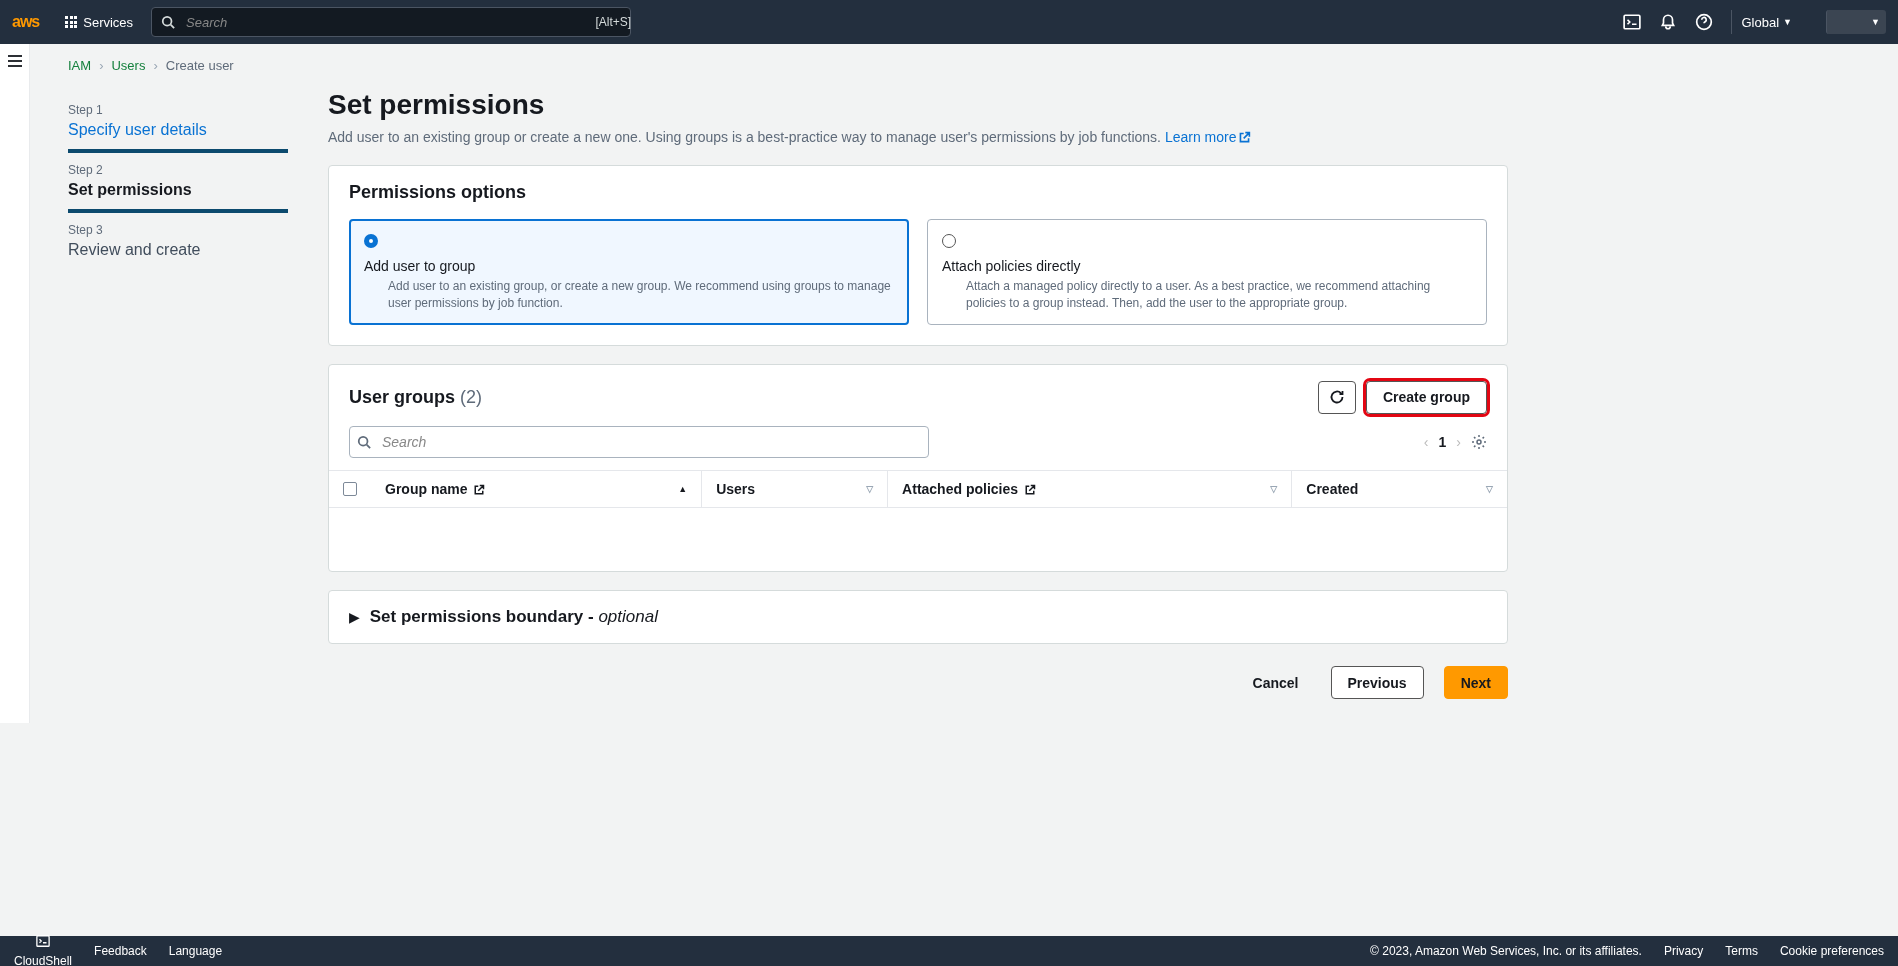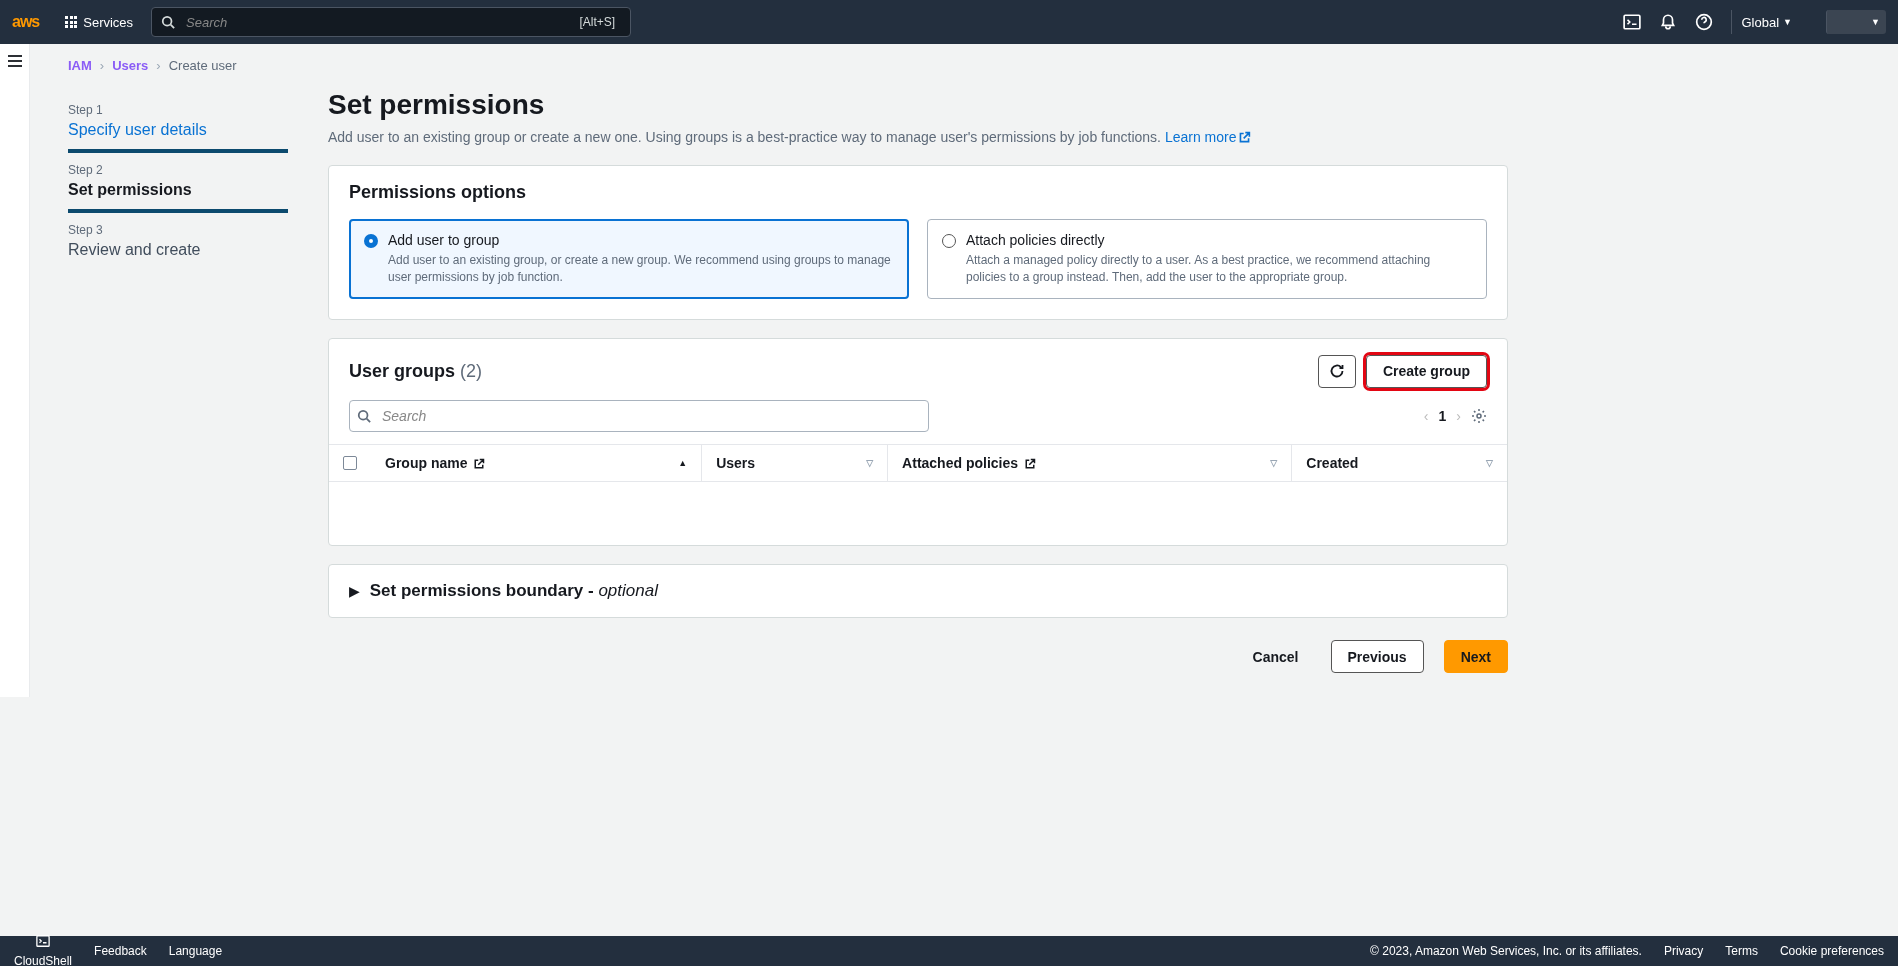--- a/index.html
+++ b/index.html
@@ -8,36 +8,36 @@
 
 .topnav { background: #232f3e; height: 44px; display: flex; align-items: center; padding: 0 12px; color: #fff; }
 .aws-logo { font-weight: bold; color: #ff9900; font-size: 16px; margin-right: 16px; letter-spacing: -1px; }
 .services-btn { display: flex; align-items: center; gap: 6px; color: #fff; font-size: 13px; cursor: pointer; padding: 0 10px; }
 .grid-icon { display: inline-grid; grid-template-columns: repeat(3,3px); grid-template-rows: repeat(3,3px); gap: 1.5px; }
 .grid-icon span { background: #fff; }
 .search-wrap { flex: 0 0 480px; position: relative; margin-left: 8px; }
 .search-wrap input { width: 100%; height: 30px; background: #131a22; border: 1px solid #4b5563; border-radius: 4px; padding: 0 60px 0 34px; color: #fff; font-size: 13px; }
 .search-wrap input::placeholder { color: #888; font-style: italic; }
 .search-icon-svg { position: absolute; left: 10px; top: 50%; transform: translateY(-50%); color: #d5dbdb; }
-.search-shortcut { position: absolute; right: 16px; top: 50%; transform: translateY(-50%); color: #d5dbdb; font-size: 12px; }
+.search-shortcut { position: absolute; right: 0; top: 50%; transform: translateY(-50%); color: #d5dbdb; font-size: 12px; }
 .topnav-spacer { flex: 1; }
 .topnav-right { display: flex; align-items: center; gap: 18px; }
 .topnav-icon { color: #fff; cursor: pointer; }
 .region-btn { color: #fff; font-size: 13px; display: flex; align-items: center; gap: 4px; cursor: pointer; padding: 0 10px; border-left: 1px solid #4b5563; height: 24px; }
 .account-btn { background: #3b4552; height: 24px; width: 60px; border-radius: 3px; cursor: pointer; border-left: 1px solid #4b5563; margin-left: 6px; display:flex; align-items:center; justify-content:flex-end; padding-right:6px; color:#fff; font-size:10px;}
 
 
 .page { display: flex; }
 .left-rail { width: 30px; background: #fff; border-right: 1px solid #e9ebed; padding-top: 10px; display: flex; justify-content: center; }
 .hamburger { cursor: pointer; }
 .content-wrap { flex: 1; padding: 0; }
 
 
 .breadcrumb { padding: 14px 24px 6px 38px; font-size: 13px; color: #5f6b7a; display: flex; align-items: center; gap: 8px; }
-.breadcrumb a { color: #8b5cf6; text-decoration: none; font-weight: bold; }
+.breadcrumb a { color: #15803d; text-decoration: none; }
 .breadcrumb .sep { color: #9aa7b5; }
 
 
 .main-row { display: flex; padding: 0 24px 0 38px; gap: 40px; }
 .steps-col { width: 220px; padding-top: 14px; }
 .step { padding: 10px 0; border-bottom: 4px solid #0c4a6e; }
 .step:last-child { border-bottom: none; }
 .step-label { font-size: 12px; color: #5f6b7a; margin-bottom: 4px; }
 .step-title { font-size: 16px; color: #414d5c; }
 .step-title.link { color: #0972d3; cursor: pointer; }
@@ -52,21 +52,21 @@
 
 
 .panel { background: #fff; border: 1px solid #d5dbdb; border-radius: 4px; margin-bottom: 18px; }
 .panel-header { padding: 16px 20px; font-size: 18px; font-weight: 700; }
 .panel-body { padding: 0 20px 20px 20px; }
 
 
 .radio-row { display: flex; gap: 18px; }
 .radio-card { flex: 1; border: 1px solid #a9b3be; border-radius: 4px; padding: 12px 14px; cursor: pointer; background: #fff; }
 .radio-card.selected { border: 2px solid #0972d3; background: #f0f7ff; padding: 11px 13px; }
-.radio-card-head { display: flex; gap: 10px; align-items: flex-start; }
+.radio-card-head { display: flex; gap: 10px; align-items: flex-start; flex-direction: column; }
 .radio-dot { width: 14px; height: 14px; border-radius: 50%; border: 1px solid #555; margin-top: 2px; flex-shrink:0; position:relative; }
 .radio-card.selected .radio-dot { border: 5px solid #0972d3; background: #fff; }
 .radio-title { font-size: 14px; color: #16191f; margin-bottom: 4px; }
 .radio-desc { font-size: 12px; color: #5f6b7a; line-height: 1.4; margin-left: 24px; }
 
 
 .ug-header { display: flex; align-items: center; justify-content: space-between; padding: 16px 20px 12px 20px; }
 .ug-title { font-size: 18px; font-weight: 700; }
 .ug-count { color: #5f6b7a; font-weight: 400; }
 .ug-actions { display: flex; gap: 10px; }

